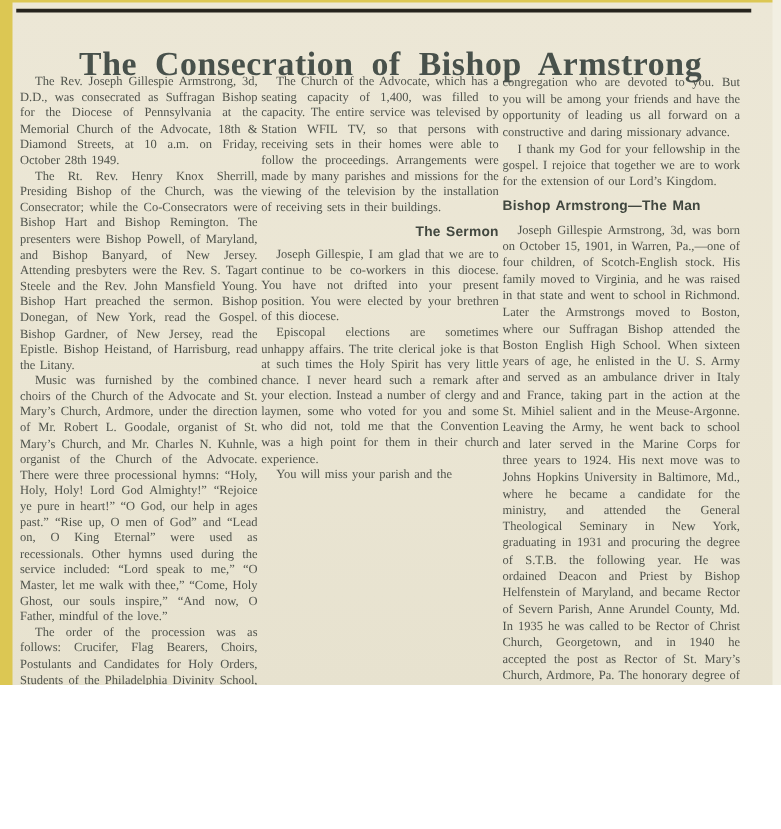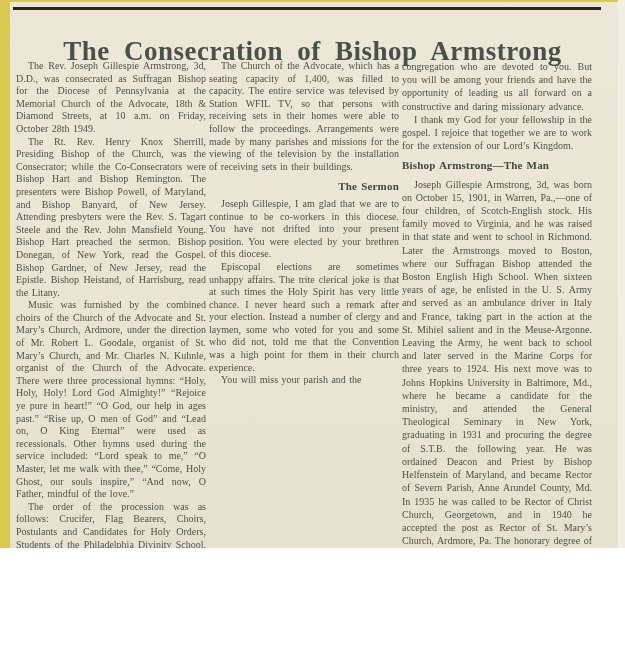--- a/index.html
+++ b/index.html
@@ -31,21 +31,21 @@
     text-align:justify;
     font-size:10px;line-height:12.6px;
     color:#4e524b;
     word-spacing:1px;
     overflow:hidden;
   }
   .col3{line-height:13.2px;}
   .col p{margin:0;}
   .col p.indent{text-indent:12px;}
   .sect-heading{
-    font-family:Liberation Serif, serif;
+    font-family:Liberation Sans, sans-serif;
     font-weight:700;font-size:11px;color:#41473f;
     margin:7px 0 5px 0;letter-spacing:0.2px;
   }
   .sect-heading.center{text-align:right;}
   .footer-issue{
     position:absolute;left:26px;top:638px;
     font-family:Liberation Sans, sans-serif;
     font-size:12px;color:#585d55;letter-spacing:0.8px;
   }
   .footer-page{

